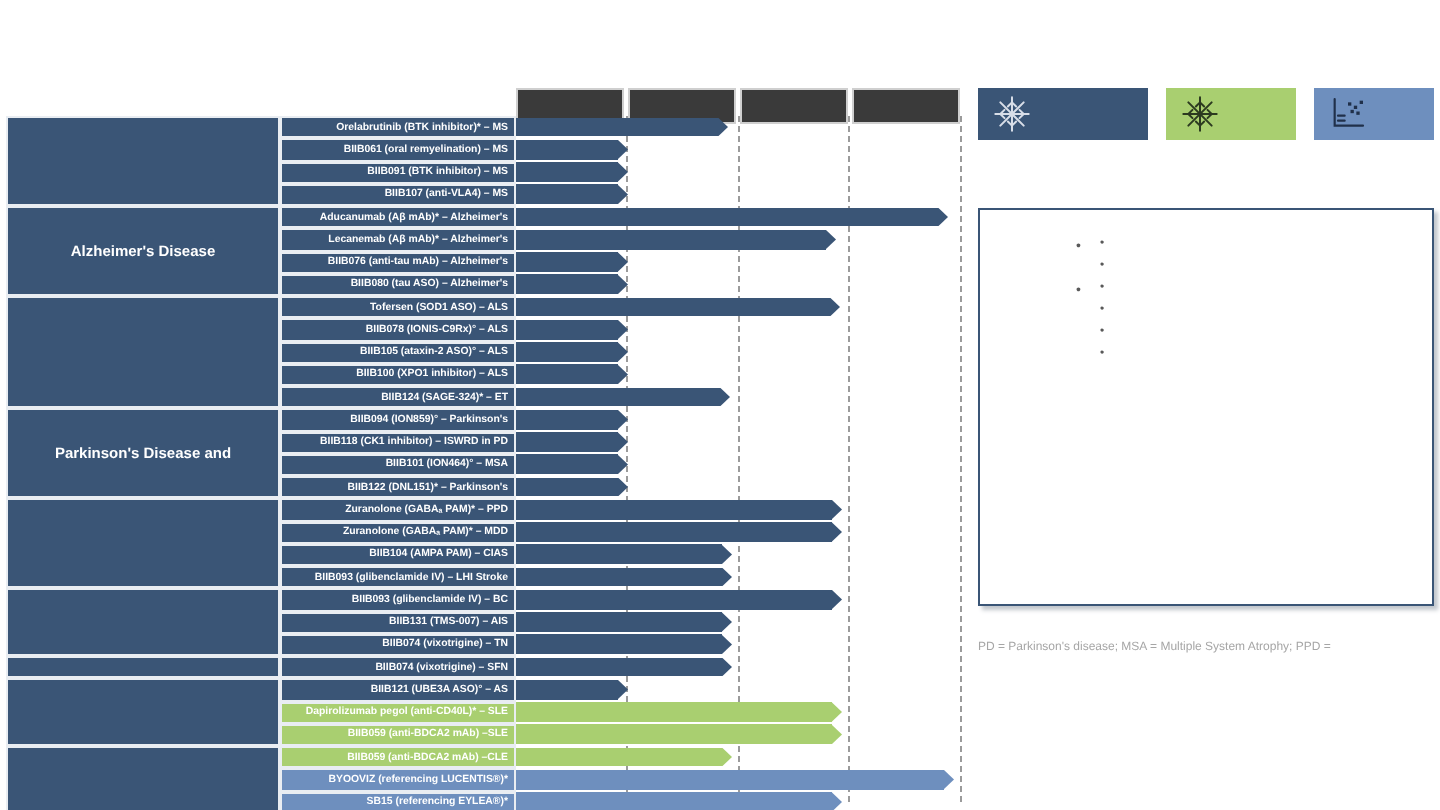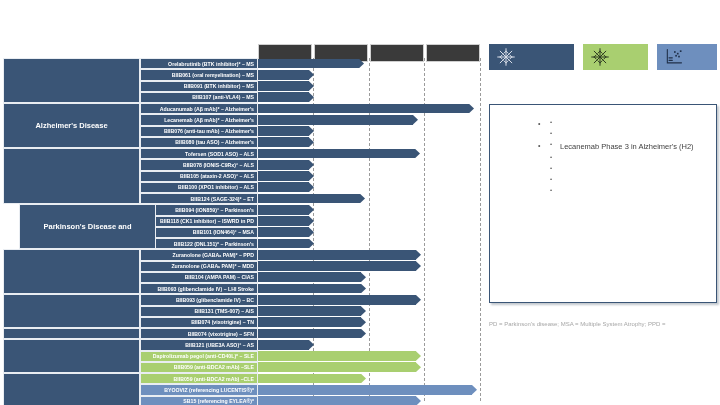--- a/index.html
+++ b/index.html
@@ -524,21 +524,21 @@
     <div id="cats-host" style="position:absolute;left:0;top:0;width:137px;height:343px;">
         <div class="cat-cell c-dark" style="position: absolute; left: 0px; top: 0px; width: 137px; height: 45px;">
           <span></span>
         </div>
         <div class="cat-cell c-dark" style="position: absolute; left: 0px; top: 45px; width: 137px; height: 45px; text-align: center;">
           <span>Alzheimer's Disease</span>
         </div>
         <div class="cat-cell c-dark" style="position: absolute; left: 0px; top: 90px; width: 137px; height: 56.25px;">
           <span></span>
         </div>
-        <div class="cat-cell c-dark" style="position: absolute; left: 16px; top: 146.25px; width: 137px; height: 45px; text-align: center;">
+        <div class="cat-cell c-dark" style="position: absolute; left: 0px; top: 146.25px; width: 137px; height: 45px; text-align: center;">
           <span>Parkinson's Disease and</span>
         </div>
         <div class="cat-cell c-dark" style="position: absolute; left: 0px; top: 191.25px; width: 137px; height: 45px;">
           <span></span>
         </div>
         <div class="cat-cell c-dark" style="position: absolute; left: 0px; top: 236.25px; width: 137px; height: 33.75px;">
           <span></span>
         </div>
         <div class="cat-cell c-dark" style="position: absolute; left: 0px; top: 270px; width: 137px; height: 11.25px;">
           <span></span>
@@ -553,21 +553,20 @@
   </div>
 
   <div class="panel">
     <div class="panel-inner">
       <ul class="b1" id="panel-host">
           <li><span></span><ul class="b2">
               <li></li>
               <li></li>
             </ul></li>
           <li><span></span><ul class="b2">
-              <li>Lecanemab Phase 3 in Alzheimer's (H2)</li>
               <li></li>
               <li></li>
               <li></li>
               <li></li>
             </ul></li>
         </ul>
     </div>
   </div>
 
   <div class="footnote">PD = Parkinson's disease; MSA = Multiple System Atrophy; PPD =</div>

